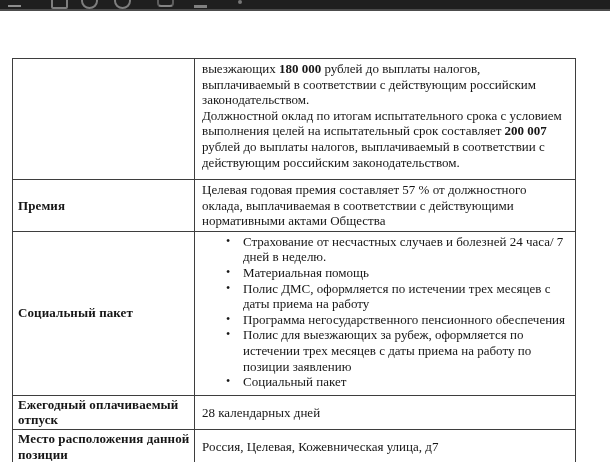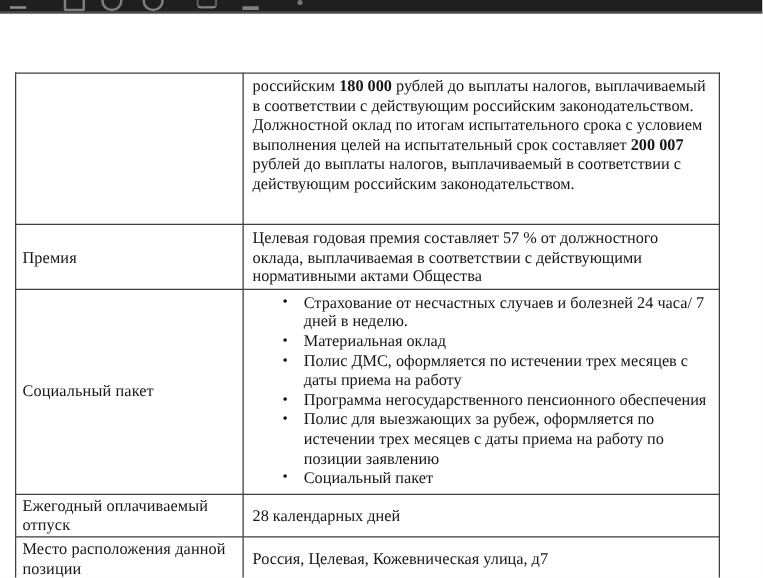--- a/index.html
+++ b/index.html
@@ -30,21 +30,21 @@
   table.offer-table{
     position:absolute;left:12px;top:47px;      
     width:564px;border-collapse:collapse;table-layout:fixed;
   }
   table.offer-table td{
     border:1px solid #3e3e3e;
     font-size:13px;line-height:15.6px;color:#161616;
     overflow:hidden;
   }
   td.label-cell{
-    width:182px;font-weight:normal;vertical-align:middle;
+    width:182px;font-weight:bold;vertical-align:middle;
     padding:1px 4px 1px 5px;letter-spacing:.1px;
   }
   td.value-cell{padding:2px 5px 2px 7px;vertical-align:top;}
   td.value-cell.v-middle{vertical-align:middle;}
   td.value-cell p{margin:0;}
   .seg-b{font-weight:bold;}
   .bullet-line{display:flex;margin-left:24px;}
   .bullet-dot{flex:0 0 17px;font-size:12px;}
   .bullet-text{flex:1 1 auto;}
 </style>
@@ -78,40 +78,40 @@
   <div class="page">
     <table class="offer-table">
       <colgroup>
           <col style="width:182px">
           <col>
         </colgroup>
       <tbody id="table-body">
           <tr style="height: 121px;">
             <td class="label-cell"></td>
             <td class="value-cell">
-              <p><span class="seg">российским </span><span class="seg-b">180 000</span><span class="seg"> рублей до выплаты налогов, выплачиваемый в соответствии с действующим российским законодательством.</span></p>
+              <p><span class="seg">выезжающих </span><span class="seg-b">180 000</span><span class="seg"> рублей до выплаты налогов, выплачиваемый в соответствии с действующим российским законодательством.</span></p>
               <p><span class="seg">Должностной оклад по итогам испытательного срока с условием выполнения целей на испытательный срок составляет </span><span class="seg-b">200 007</span><span class="seg"> рублей до выплаты налогов, выплачиваемый в соответствии с действующим российским законодательством.</span></p>
             </td>
           </tr>
           <tr style="height: 47px;">
             <td class="label-cell">Премия</td>
             <td class="value-cell">
               <p>Целевая годовая премия составляет 57 % от  должностного оклада, выплачиваемая в соответствии с действующими нормативными актами Общества</p>
             </td>
           </tr>
           <tr style="height: 164px;">
             <td class="label-cell">Социальный пакет</td>
             <td class="value-cell">
               <div class="bullet-line">
                 <span class="bullet-dot">•</span>
                 <span class="bullet-text">Страхование от несчастных случаев и болезней 24 часа/ 7 дней в неделю.</span>
               </div>
               <div class="bullet-line">
                 <span class="bullet-dot">•</span>
-                <span class="bullet-text">Материальная оклад</span>
+                <span class="bullet-text">Материальная помощь</span>
               </div>
               <div class="bullet-line">
                 <span class="bullet-dot">•</span>
                 <span class="bullet-text">Полис ДМС, оформляется по истечении трех месяцев с даты приема на работу</span>
               </div>
               <div class="bullet-line">
                 <span class="bullet-dot">•</span>
                 <span class="bullet-text">Программа негосударственного пенсионного обеспечения</span>
               </div>
               <div class="bullet-line">

